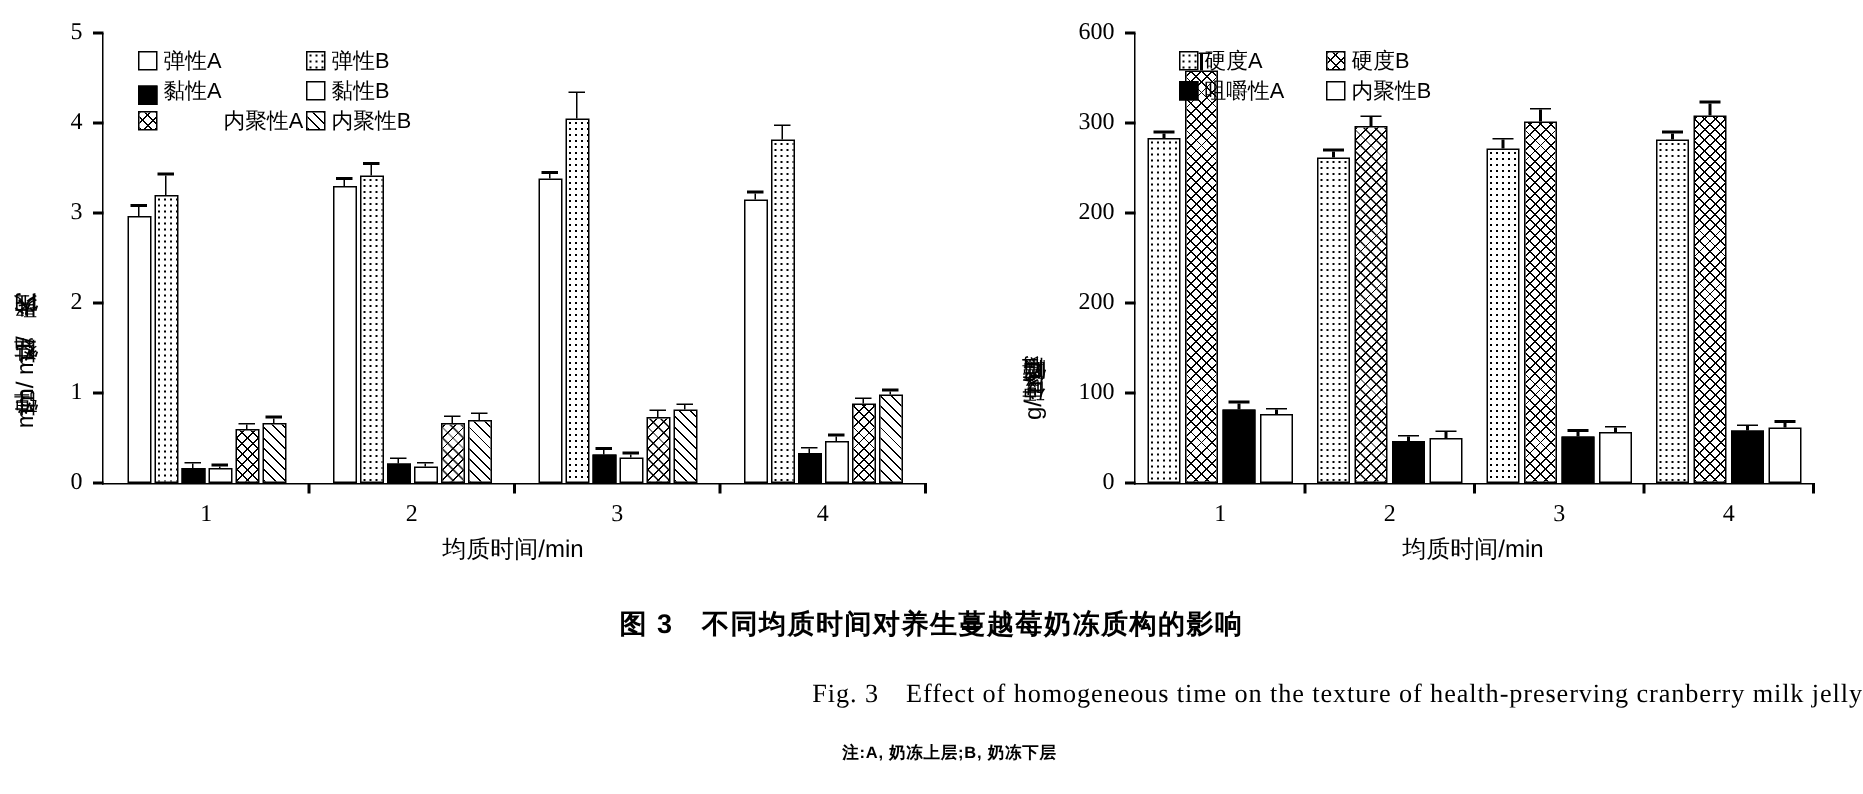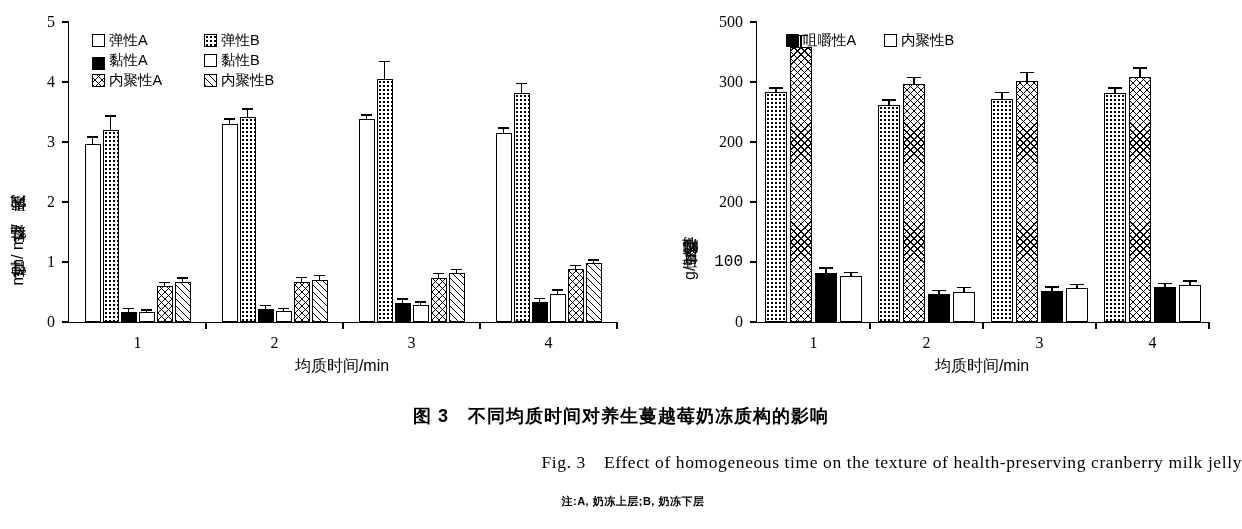--- a/index.html
+++ b/index.html
@@ -283,47 +283,47 @@
         <div class="legend-entry" style="width:112px;align-items:flex-end;">
           <span class="legend-swatch f-solid"></span>
           <span class="legend-text">黏性A</span>
         </div>
         <div class="legend-entry">
           <span class="legend-swatch f-open"></span>
           <span class="legend-text">黏性B</span>
         </div>
       </div>
       <div class="legend-row">
-        <div class="legend-entry" style="width:112px;">
+        <div class="legend-entry" style="width:112px;gap:40px;">
           <span class="legend-swatch f-cross"></span>
           <span class="legend-text">内聚性A</span>
         </div>
         <div class="legend-entry">
           <span class="legend-swatch f-diag"></span>
           <span class="legend-text">内聚性B</span>
         </div>
       </div>
     </div>
   </div>
 
   <div class="panel" id="panel-right">
     <div class="ylabel" style="left:40px; top:80px; height:200px;">硬度g/咀嚼性 mJ</div>
     <div class="plot-area" id="plot-right" style="left:116px; top:22px; width:452px; height:300px;">
         <div class="ytick-mark" style="left: -7px; top: 299.3px;"></div>
         <div class="ytick" style="left: -48px; top: 300px;">0</div>
         <div class="ytick-mark" style="left: -7px; top: 239.3px;"></div>
-        <div class="ytick" style="left: -48px; top: 240px; font-family: Liberation Mono, monospace;">100</div>
+        <div class="ytick" style="left: -48px; top: 240px;">100</div>
         <div class="ytick-mark" style="left: -7px; top: 179.3px;"></div>
         <div class="ytick" style="left: -48px; top: 180px;">200</div>
         <div class="ytick-mark" style="left: -7px; top: 119.3px;"></div>
         <div class="ytick" style="left: -48px; top: 120px;">200</div>
         <div class="ytick-mark" style="left: -7px; top: 59.3px;"></div>
         <div class="ytick" style="left: -48px; top: 60px;">300</div>
         <div class="ytick-mark" style="left: -7px; top: -0.7px;"></div>
-        <div class="ytick" style="left: -48px; top: 0px;">500</div>
+        <div class="ytick" style="left: -48px; top: 0px;">600</div>
         <div class="xtick-mark" style="left: 112.3px; top: 300px;"></div>
         <div class="xtick" style="left: 56.5px; top: 312px;">1</div>
         <div class="bar f-dots" style="left: 8px; width: 22px; height: 229.8px;"></div>
         <div class="err" style="left: 18.3px; bottom: 229.8px; height: 3.6px;"></div>
         <div class="err-cap" style="left: 11.96px; width: 14.08px; bottom: 233.4px;"></div>
         <div class="bar f-cross" style="left: 33px; width: 22px; height: 274.8px;"></div>
         <div class="err" style="left: 43.3px; bottom: 274.8px; height: 10.8px;"></div>
         <div class="err-cap" style="left: 36.96px; width: 14.08px; bottom: 285.6px;"></div>
         <div class="bar f-solid" style="left: 58px; width: 22px; height: 49.2px;"></div>
         <div class="err" style="left: 68.3px; bottom: 49.2px; height: 4.2px;"></div>
@@ -372,20 +372,30 @@
         <div class="err-cap" style="left: 400.96px; width: 14.08px; bottom: 37.8px;"></div>
         <div class="bar f-open" style="left: 422px; width: 22px; height: 37.2px;"></div>
         <div class="err" style="left: 432.3px; bottom: 37.2px; height: 3px;"></div>
         <div class="err-cap" style="left: 425.96px; width: 14.08px; bottom: 40.2px;"></div>
       </div>
     <div class="xlabel" id="xlabel-right" style="left:116px; top:356px; width:452px;">均质时间/min</div>
 
     <div class="legend" id="legend-right" style="left:146px; top:30px;">
       <div class="legend-row">
         <div class="legend-entry" style="width:98px;">
+          <span class="legend-swatch f-dots"></span>
+          <span class="legend-text">硬度A</span>
+        </div>
+        <div class="legend-entry">
+          <span class="legend-swatch f-cross"></span>
+          <span class="legend-text">硬度B</span>
+        </div>
+      </div>
+      <div class="legend-row">
+        <div class="legend-entry" style="width:98px;">
           <span class="legend-swatch f-solid"></span>
           <span class="legend-text">咀嚼性A</span>
         </div>
         <div class="legend-entry">
           <span class="legend-swatch f-open"></span>
           <span class="legend-text">内聚性B</span>
         </div>
       </div>
     </div>
   </div>

